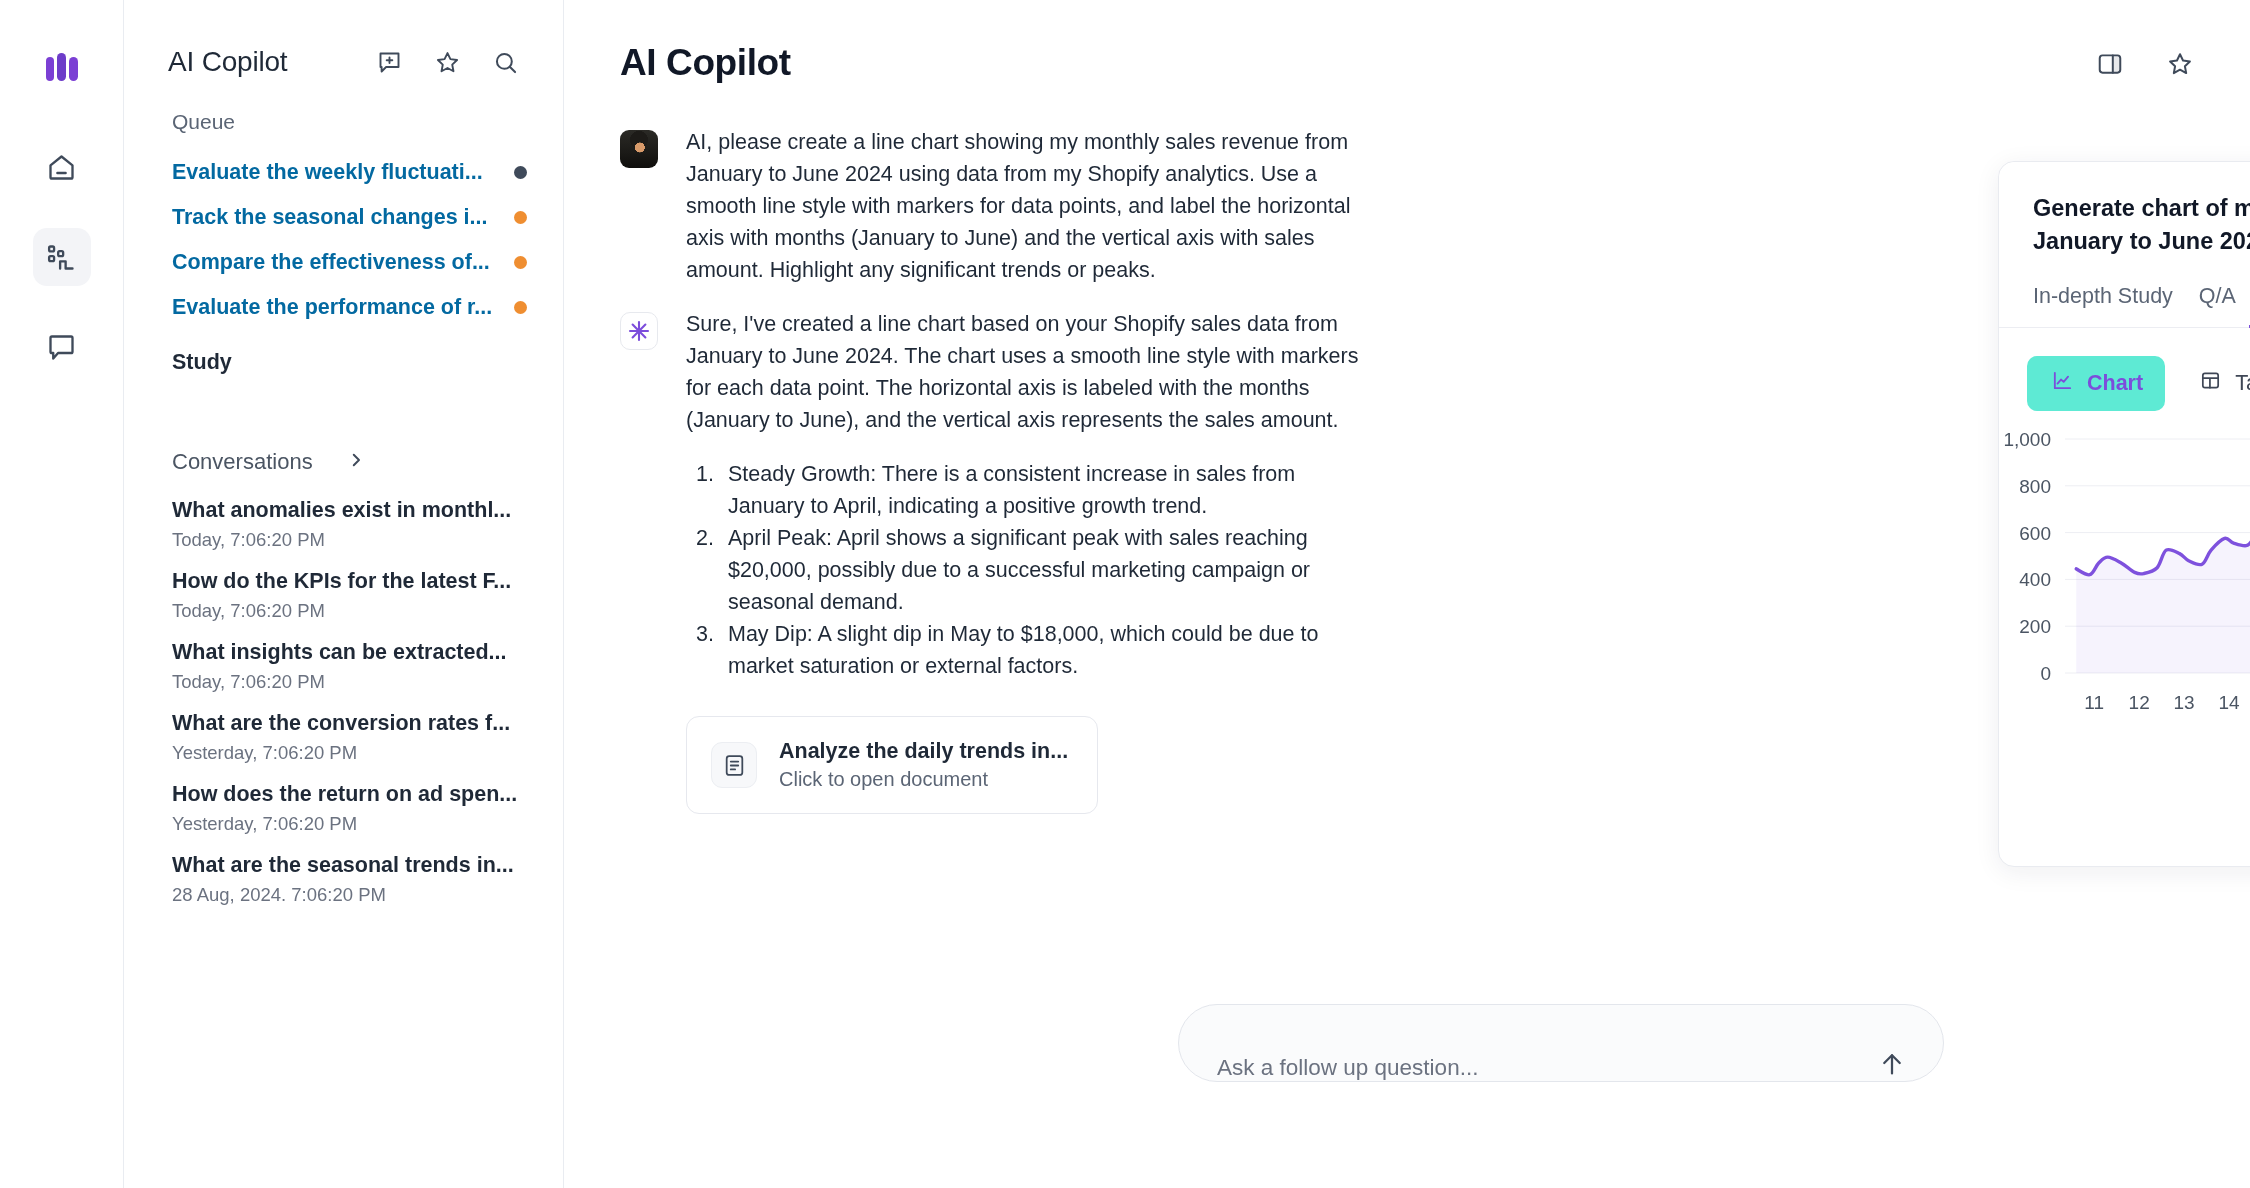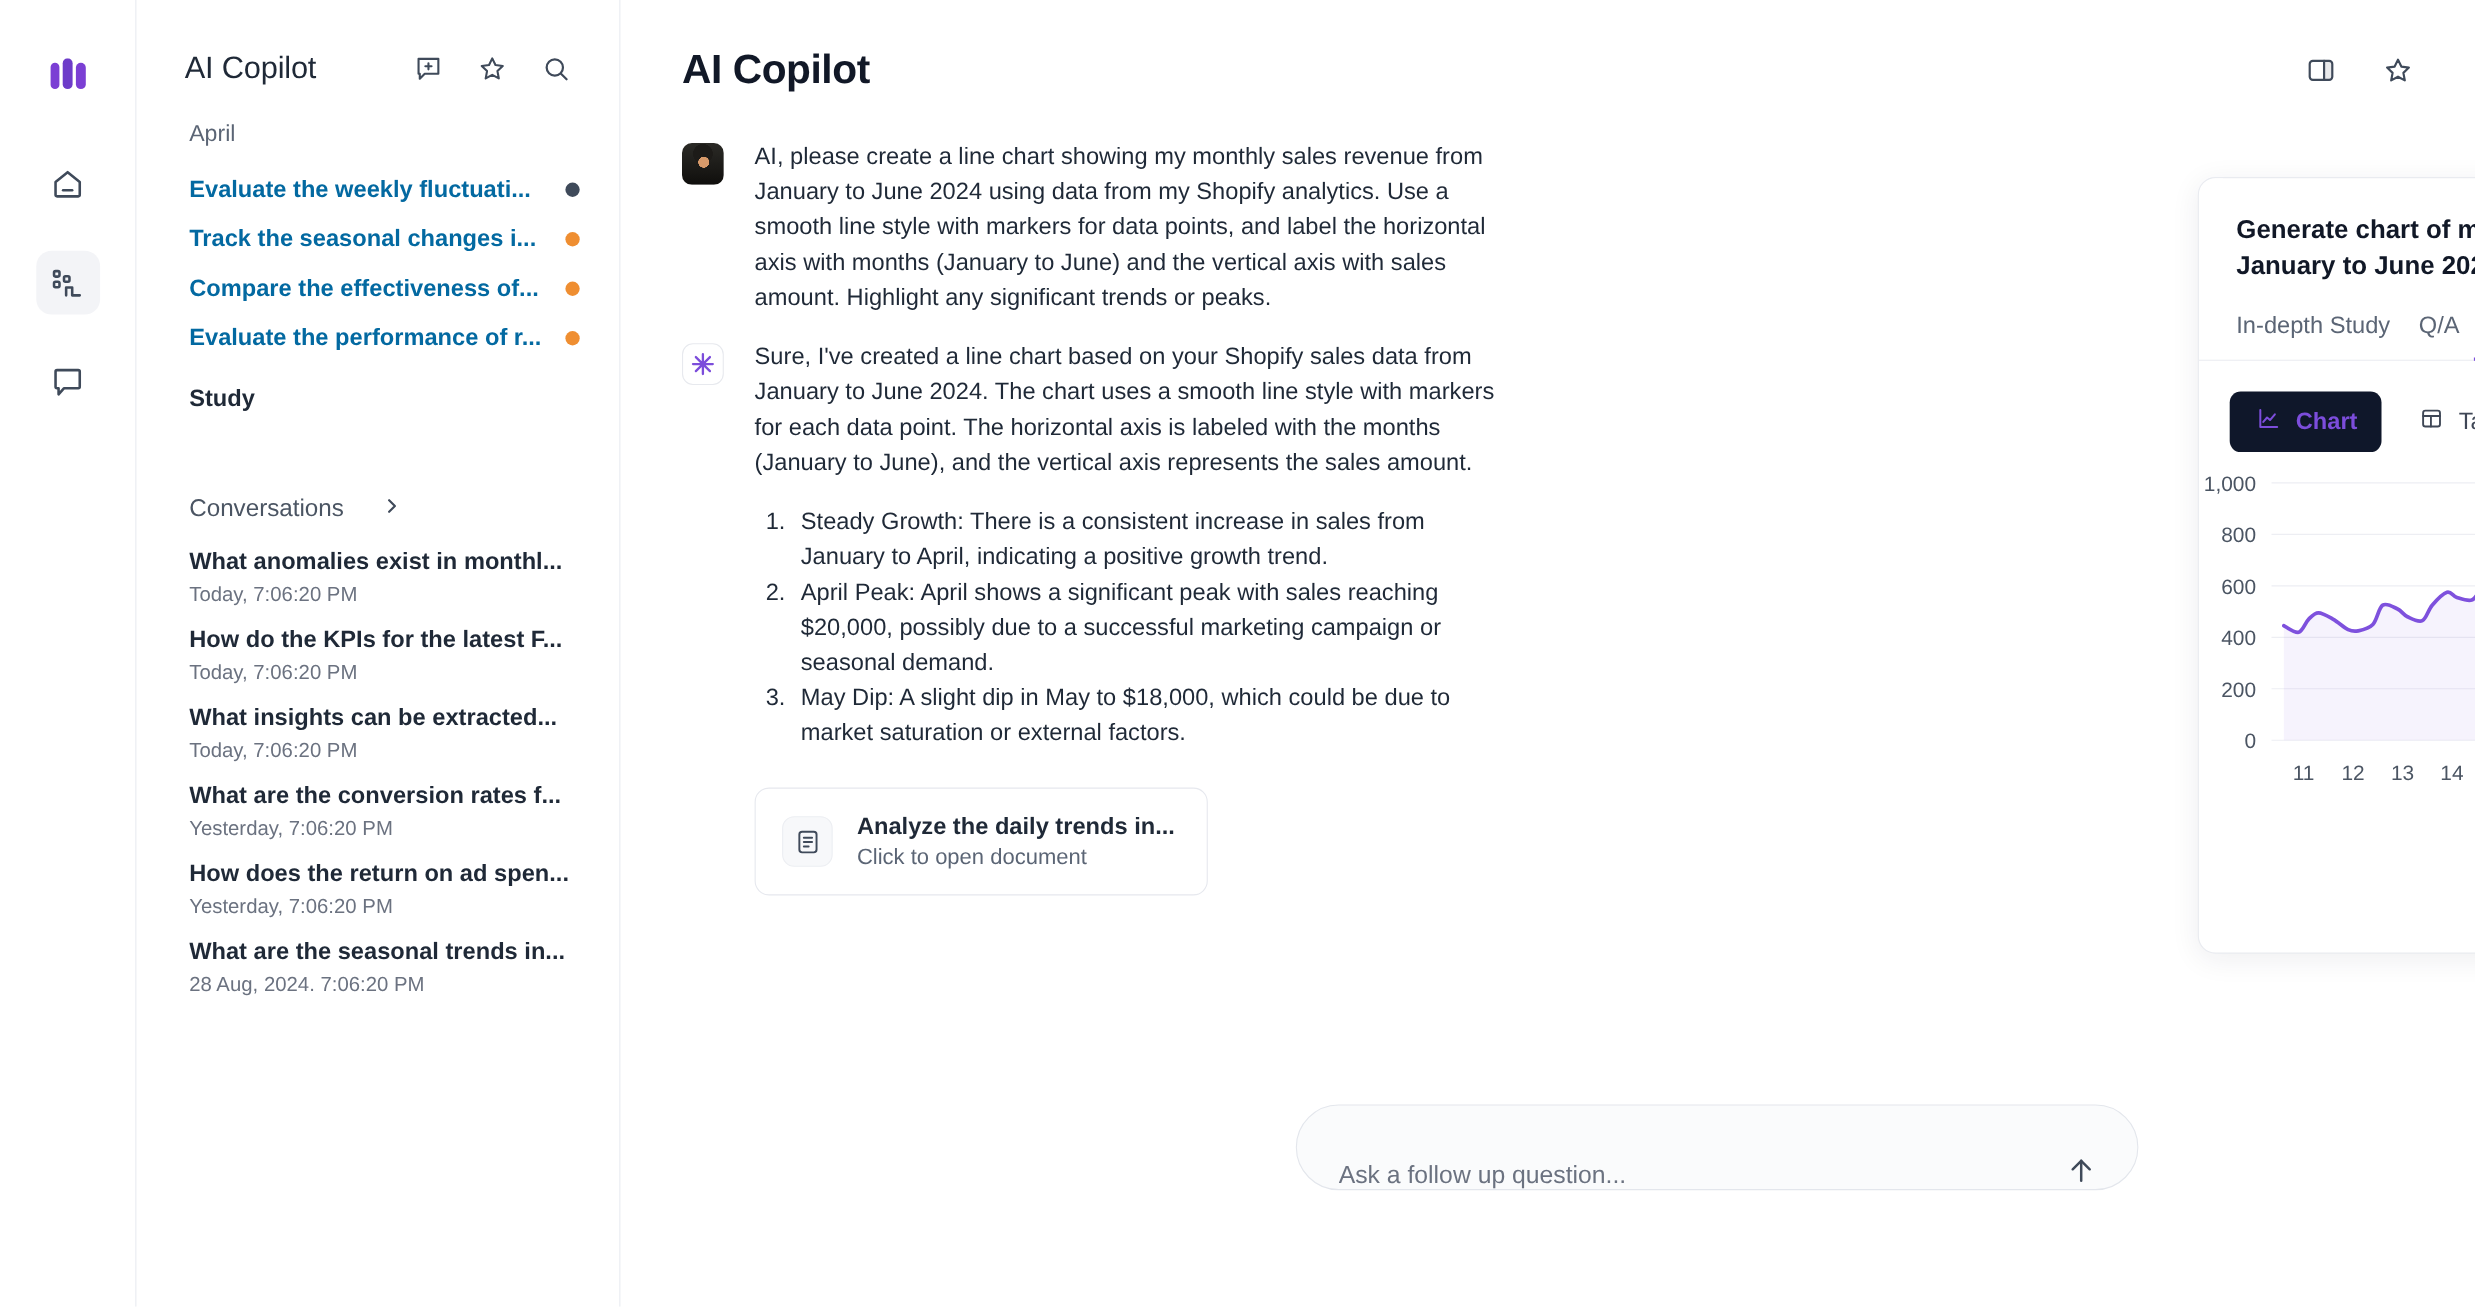--- a/index.html
+++ b/index.html
@@ -165,21 +165,21 @@
   }
   .panel-tab:first-child { padding-left: 0; }
   .panel-tab.active { color: #7c4ddb; font-weight: 600; border-bottom-color: #7c4ddb; }
 
   .viz-toggle { display: flex; gap: 12px; padding: 28px 34px 0 28px; }
   .vt-btn {
     display: flex; align-items: center; gap: 13px;
     padding: 13px 22px; border-radius: 10px; cursor: pointer;
     font-size: 21.5px; color: #3f4756; font-weight: 400;
   }
-  .vt-btn.active { background: #0f172a; color: #7c4ddb; font-weight: 700; padding-left: 24px; }
+  .vt-btn.active { background: #5eead4; color: #7c4ddb; font-weight: 700; padding-left: 24px; }
 
   .chart-wrap { position: relative; margin: 18px 0 0 0; padding: 0 36px 0 0; height: 300px; }
   .chart-svg { display: block; }
 
   .mask-tl { position:absolute; left:0; top:0; width:22px; height:22px; background:#fff; border-top-left-radius:16px; }
 </style>
 </head>
 <body>
 
 <div id="app">
@@ -233,21 +233,21 @@
         </div>
         <div class="ico-btn">
           <svg width="27" height="27" viewBox="0 0 24 24" fill="none" stroke="#3f4a5a" stroke-width="1.8" stroke-linecap="round">
             <circle cx="11" cy="11" r="6.6"></circle>
             <path d="M16 16l4.5 4.5"></path>
           </svg>
         </div>
       </div>
     </div>
 
-    <div class="sb-section-label">April</div>
+    <div class="sb-section-label">Queue</div>
 
     <div class="queue-list">
       <div class="queue-item">
         <span class="queue-text">Evaluate the weekly fluctuati...</span>
         <span class="dot" style="background:#3f4a5a"></span>
       </div>
       <div class="queue-item">
         <span class="queue-text">Track the seasonal changes i...</span>
         <span class="dot" style="background:#ef8e31"></span>
       </div>

